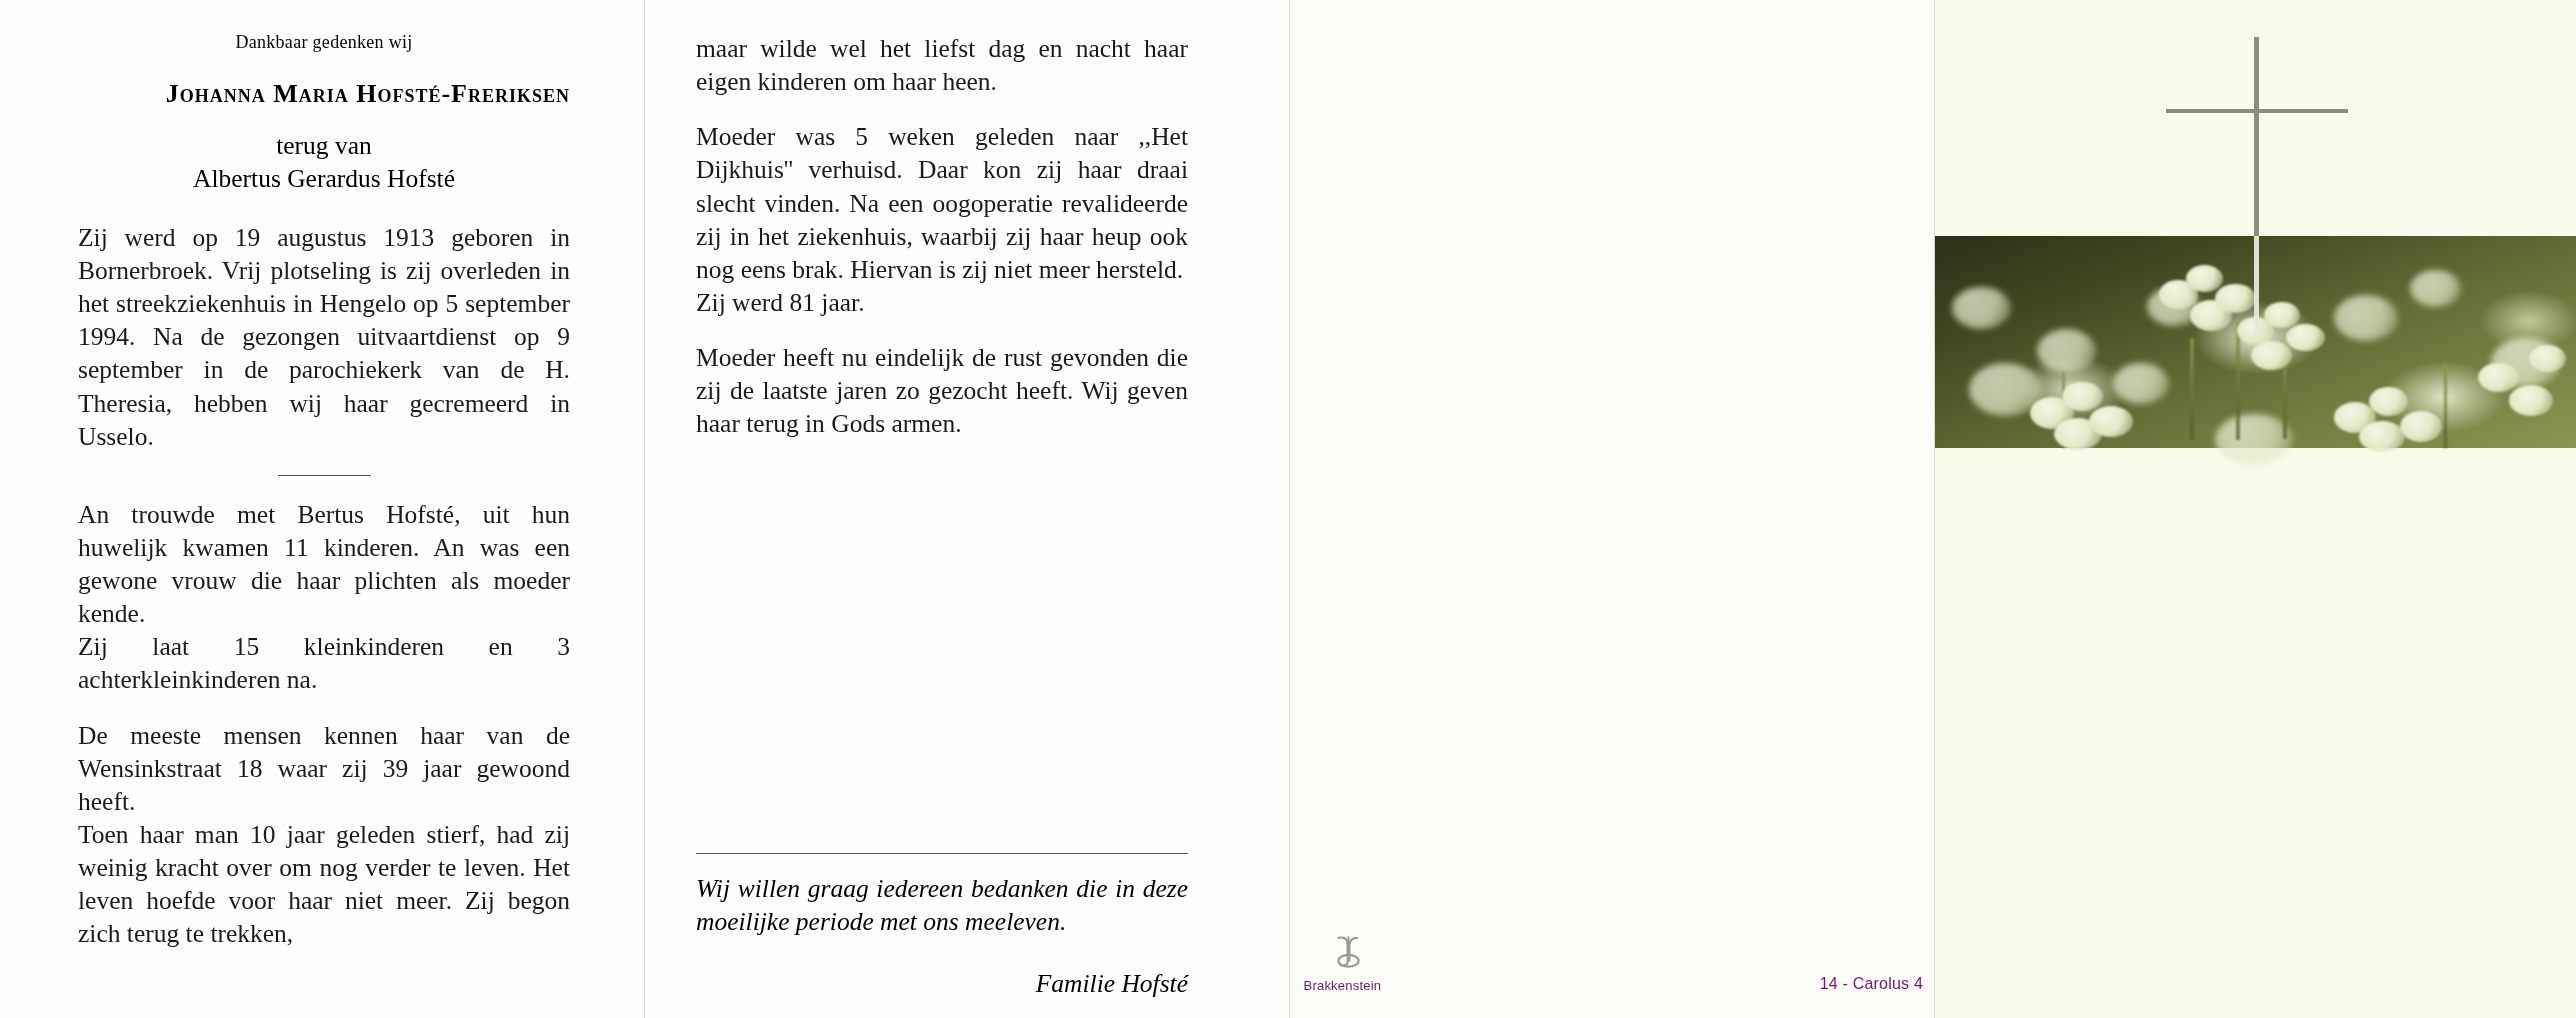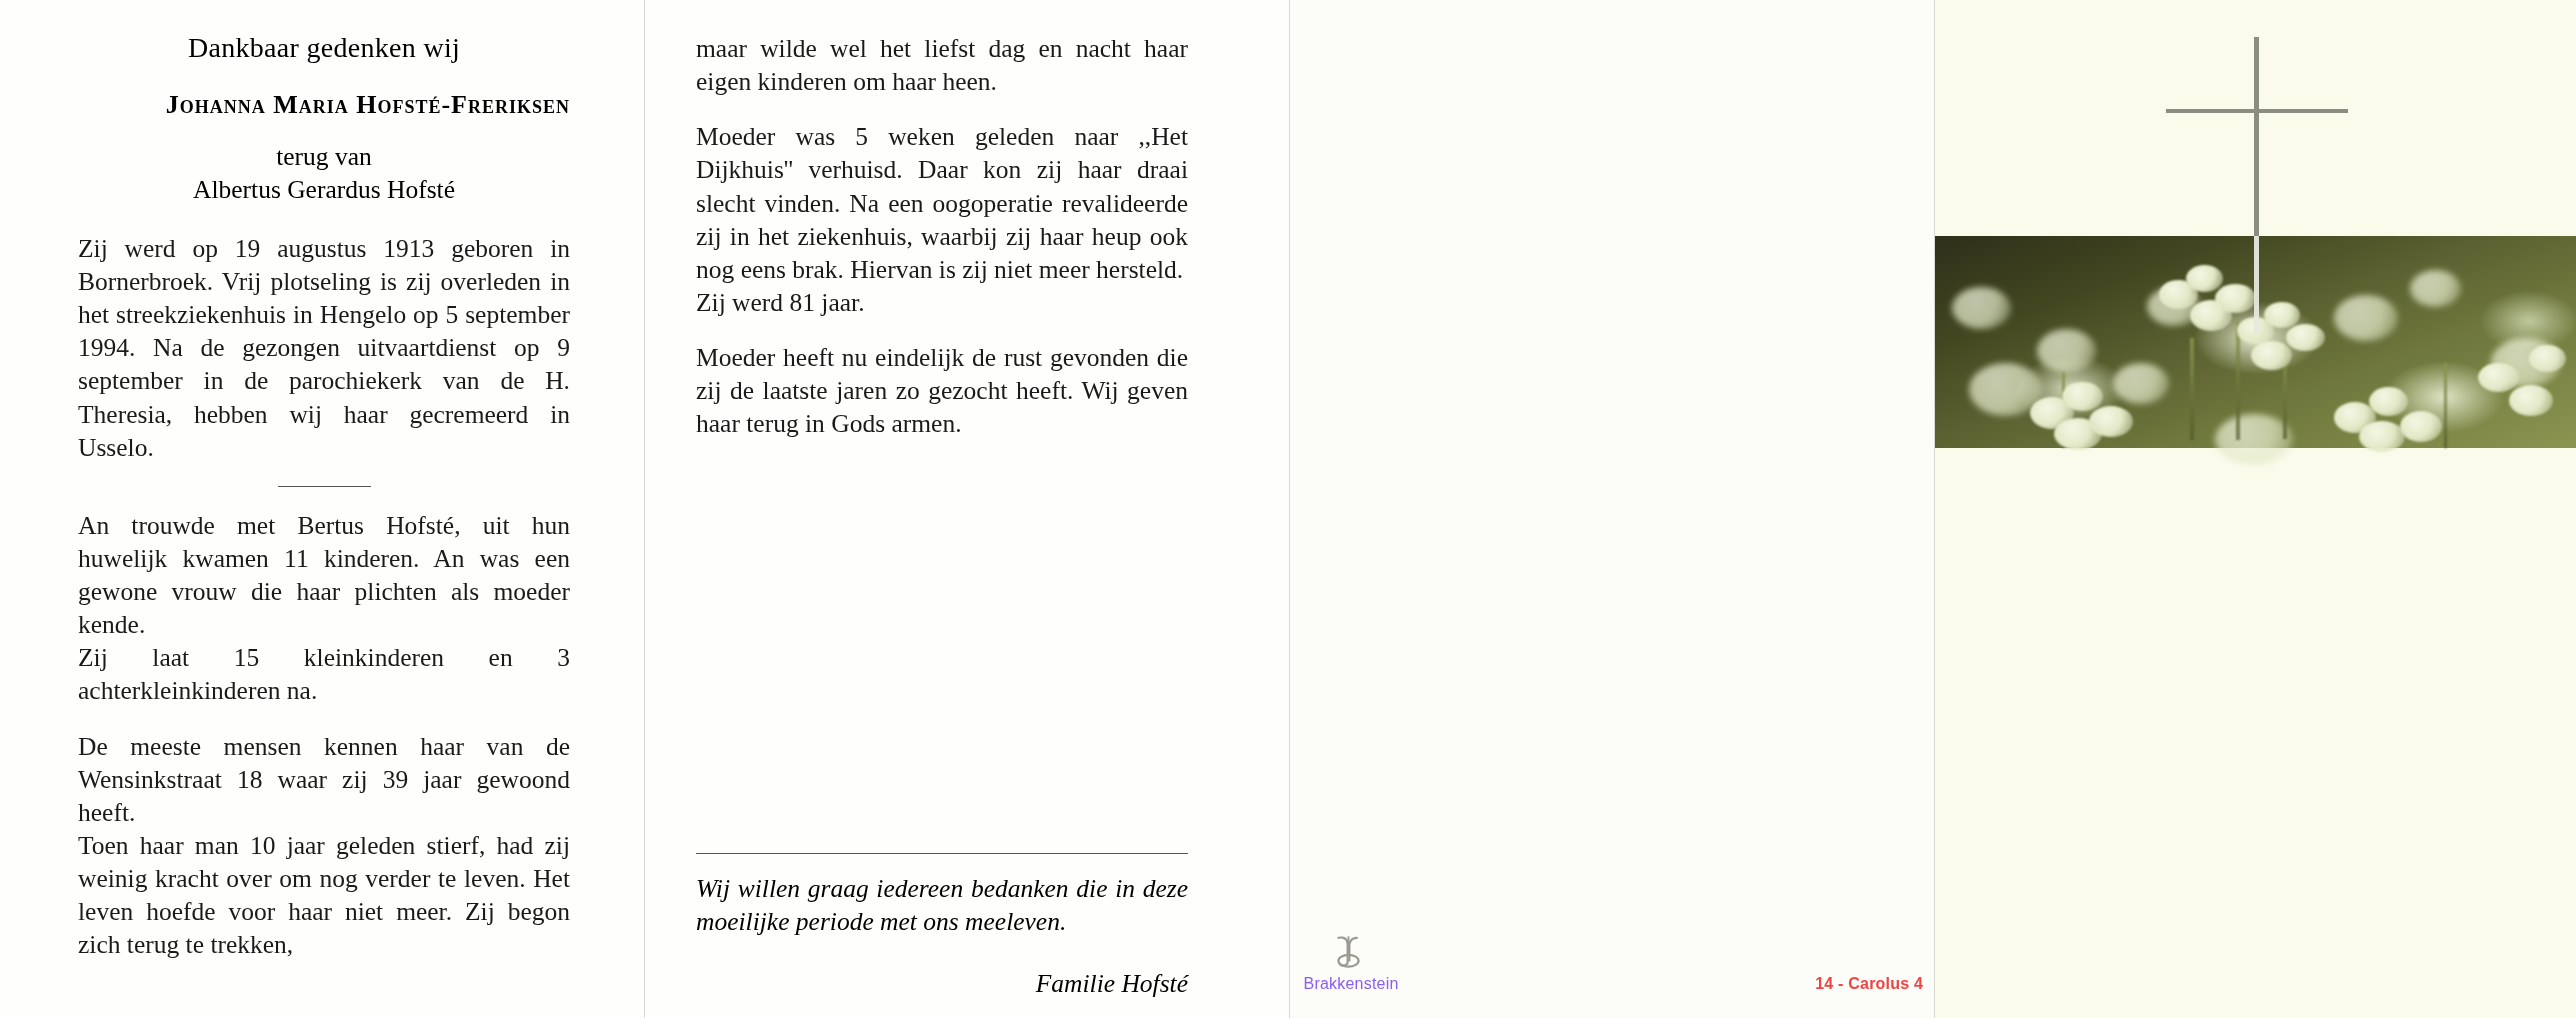--- a/index.html
+++ b/index.html
@@ -43,21 +43,21 @@
   
   .txt {
     font-size: 25.5px;
     line-height: 1.30;
     color: #1a1a1a;
     text-align: justify;
     font-family: "Liberation Serif", serif;
   }
 
   .dank {
-    font-size: 28px;
+    font-size: 18px;
     text-align: center;
     letter-spacing: 0.3px;
     margin: 0 0 25.5px 0;
   }
   .name {
     font-size: 26px;
     text-align: right;
     font-variant: small-caps;
     letter-spacing: 1px;
     font-weight: 700;
@@ -140,33 +140,32 @@
     bottom: 31px;
     width: 39px;
     height: 37px;
     color: #9a9a92;
   }
   .brakkenstein {
     position: absolute;
     left: 13.6px;
     bottom: 8.5px;
     font-family: "Liberation Sans", sans-serif;
-    font-size: 16px;
-    color: #8b5cf6;
+    font-size: 13px;
+    color: #701a75;
     letter-spacing: 0.2px;
   }
   .carolus {
     position: absolute;
     right: 12px;
     bottom: 8.5px;
     font-family: "Liberation Sans", sans-serif;
     font-size: 16px;
-    color: #ef4444;
+    color: #701a75;
     letter-spacing: 0.2px;
-    font-weight: bold;
   }
 
   
   .panel-4 { overflow: hidden; }
   .photo {
     position: absolute;
     left: 0;
     top: 236px;
     width: 641px;
     height: 212px;

